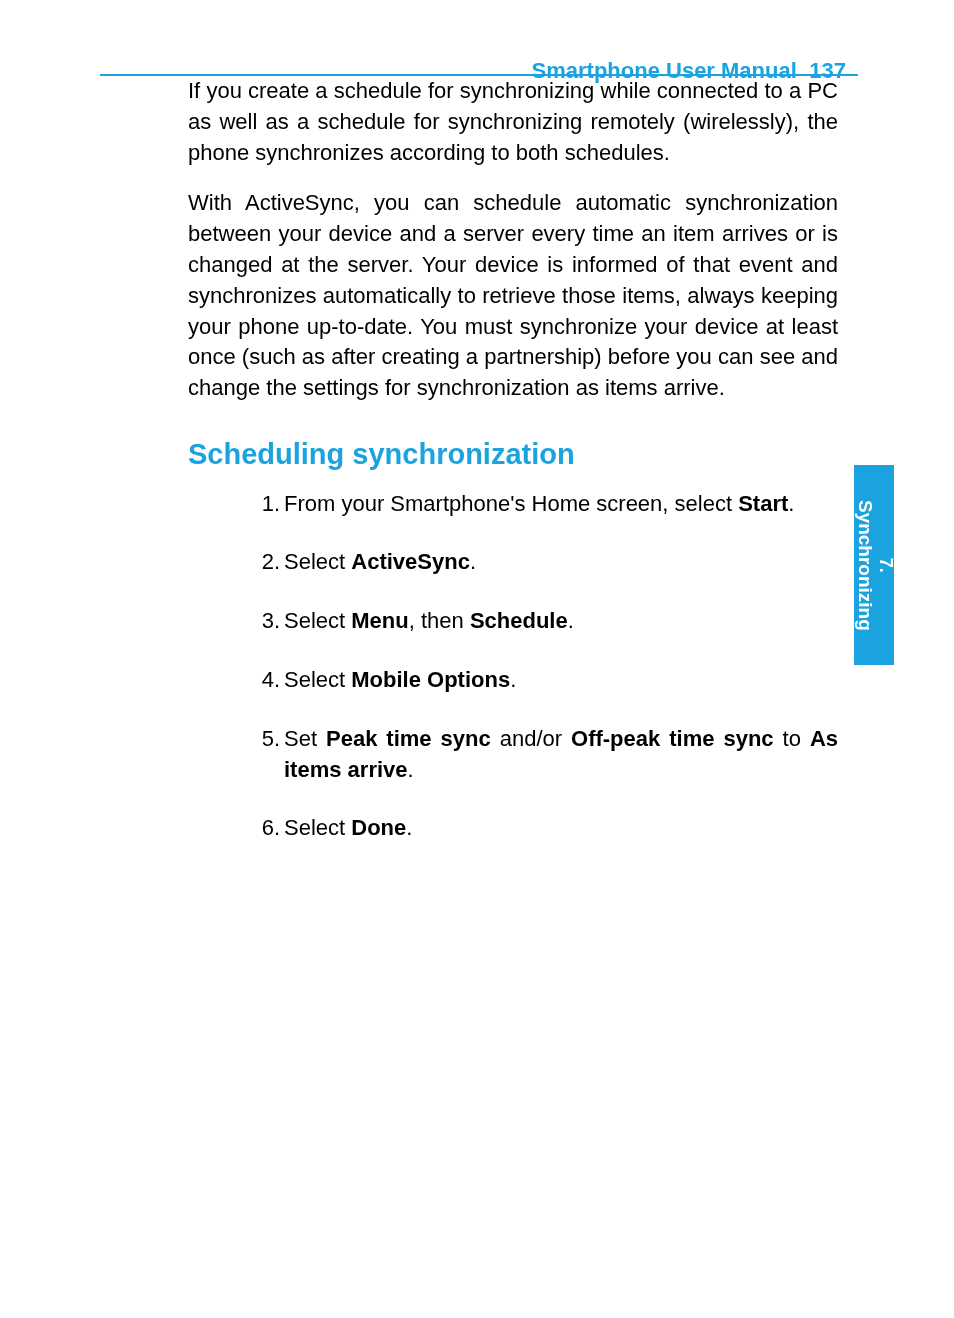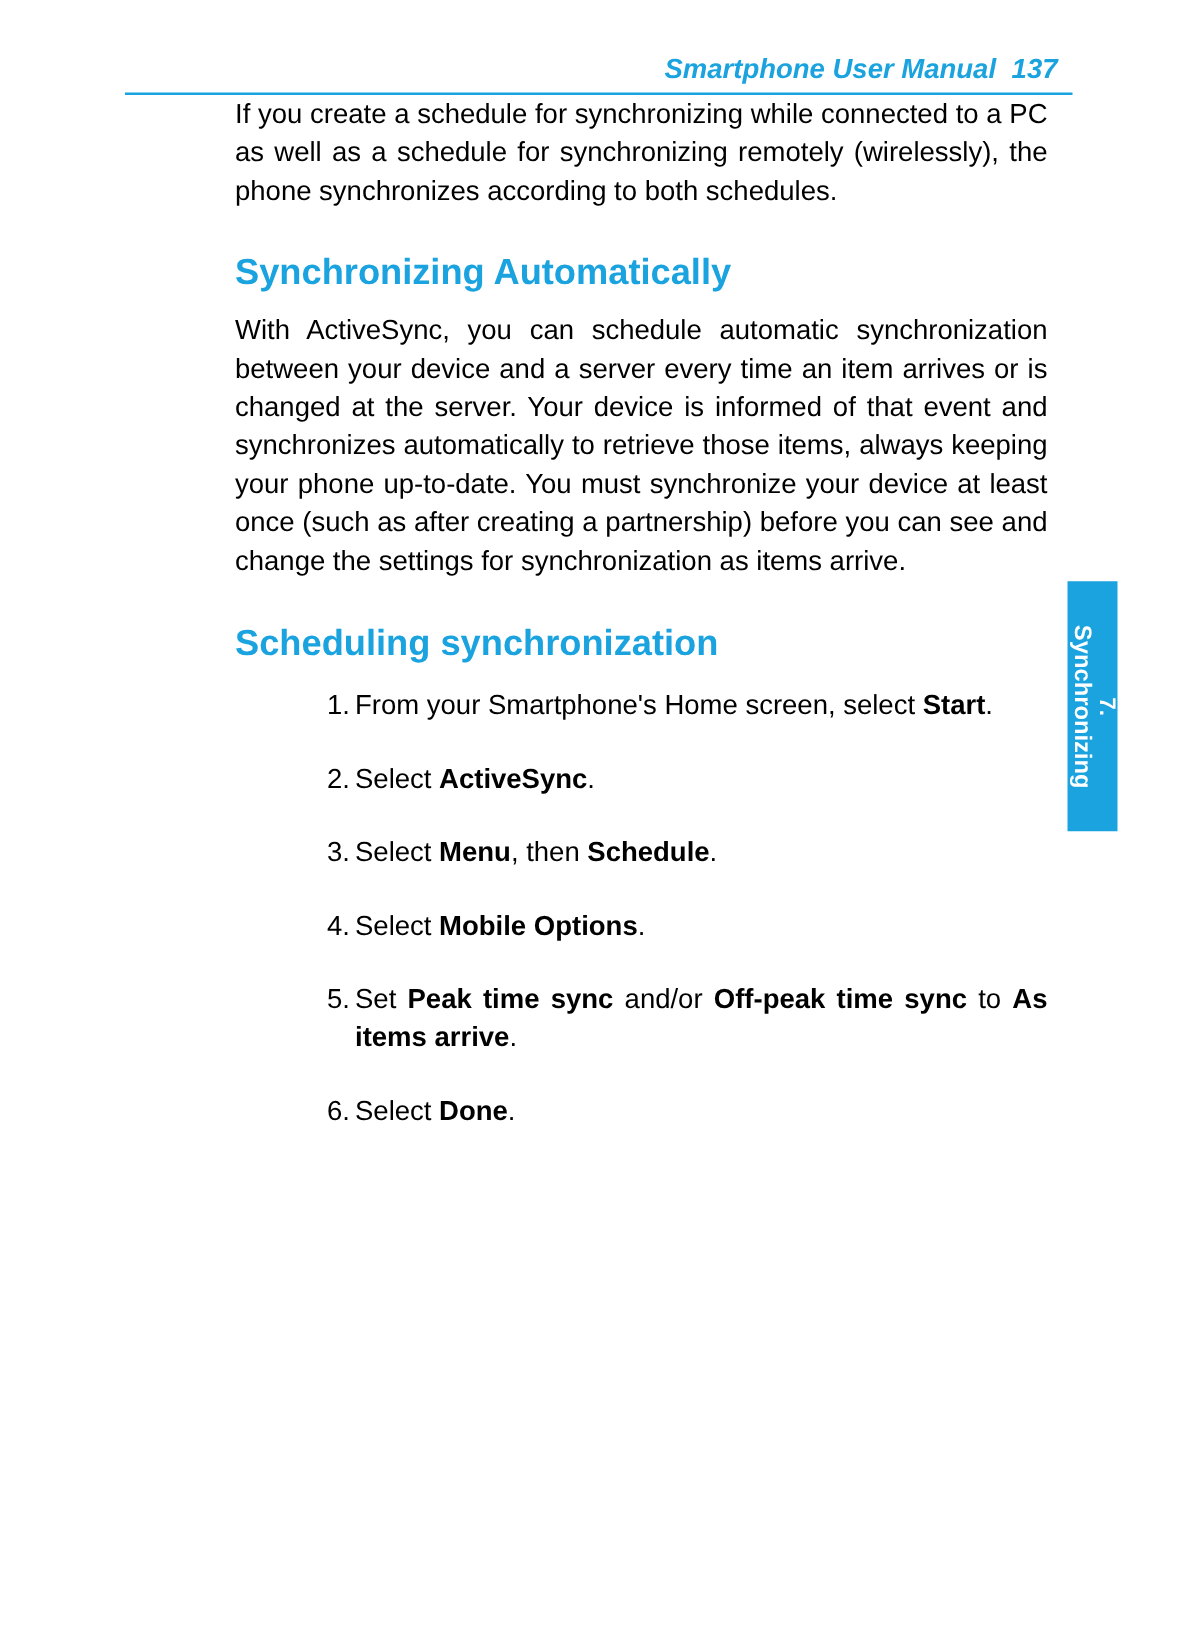--- a/index.html
+++ b/index.html
@@ -7,25 +7,24 @@
     padding: 0;
     width: 954px;
     height: 1318px;
     background: #ffffff;
     font-family: Arial, Helvetica, sans-serif;
     color: #000;
     position: relative;
   }
   .header-line {
     position: absolute;
-    top: 42px;
+    top: 58px;
     right: 108px;
     text-align: right;
     font-weight: bold;
-    font-style: italic;
   }
   .header-manual {
     color: #1aa3df;
     font-size: 22px;
   }
   .header-page {
     color: #1aa3df;
     font-size: 22px;
     margin-left: 8px;
   }
@@ -112,21 +111,20 @@
   <div class="side-tab-inner">
     <span class="chap">7.</span>
     <span class="word">Synchronizing</span>
   </div>
 </div>
 
 <div class="content">
 
   <p class="para">If you create a schedule for synchronizing while connected to a PC as well as a schedule for synchronizing remotely (wirelessly), the phone synchronizes according to both schedules.</p>
 
-  <div class="h2">Synchronizing Automatically</div>
 
   <p class="para">With ActiveSync, you can schedule automatic synchro­nization between your device and a server every time an item arrives or is changed at the server.  Your device is informed of that event and synchronizes automatically to retrieve those items, always keeping your phone up-to-date.  You must synchronize your device at least once (such as after creating a partnership) before you can see and change the settings for synchronization as items arrive.</p>
 
 
   <div class="h2">Scheduling synchronization</div>
 
   <ol class="steps">
     <li>
       <span>From your Smartphone's Home screen, select </span><b>Start</b><span>.</span>
     </li>

